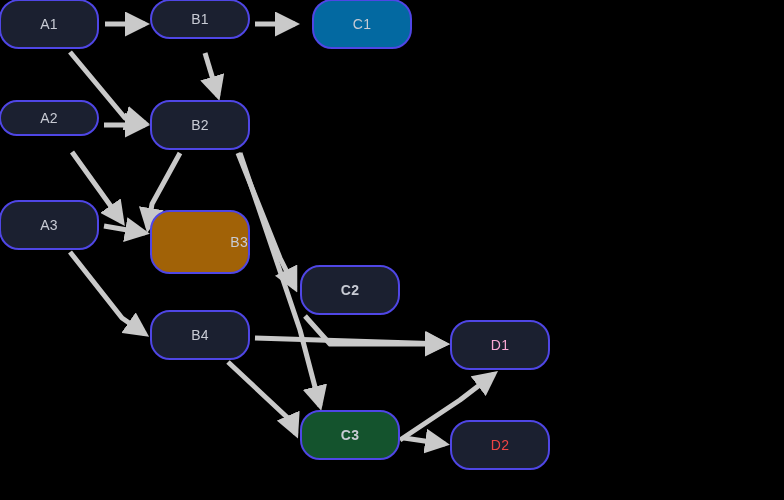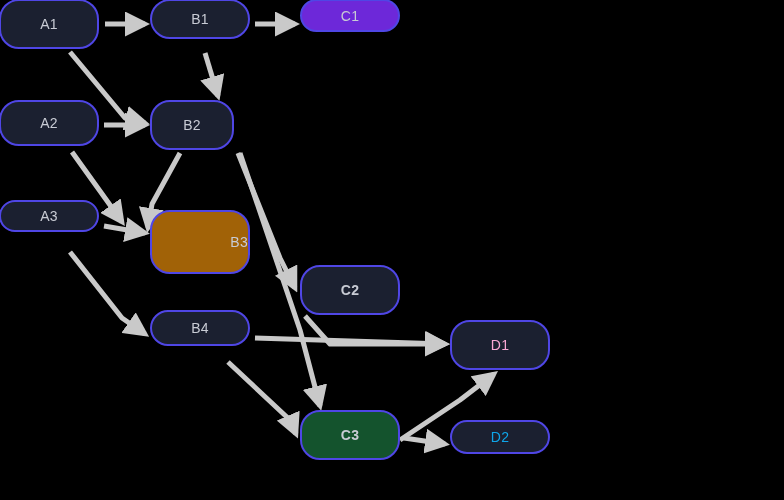--- a/index.html
+++ b/index.html
@@ -76,44 +76,44 @@
         <polyline points="400,440 460,400 494,374" fill="none" stroke="#c9c9c9" stroke-width="5" stroke-linecap="butt" stroke-linejoin="round" marker-end="url(#arrow)"></polyline>
       </g>
   </svg>
   <div id="nodes">
       <div class="node" style="left: -1px; top: -1px; width: 100px; height: 50px; background: rgb(27, 32, 48); border-color: rgb(79, 70, 229); color: rgb(200, 203, 212);">
         <span class="node-label">A1</span>
       </div>
       <div class="node" style="left: 150px; top: -1px; width: 100px; height: 40px; background: rgb(27, 32, 48); border-color: rgb(79, 70, 229); color: rgb(200, 203, 212);">
         <span class="node-label">B1</span>
       </div>
-      <div class="node" style="left: 300px; top: -1px; width: 100px; height: 33px; background: #6d28d9; border-color: rgb(79, 70, 229); color: rgb(200, 203, 212);">
+      <div class="node" style="left: 312px; top: -1px; width: 100px; height: 50px; background: #0369a1; border-color: rgb(79, 70, 229); color: rgb(200, 203, 212);">
         <span class="node-label">C1</span>
       </div>
-      <div class="node" style="left: -1px; top: 100px; width: 100px; height: 46px; background: rgb(27, 32, 48); border-color: rgb(79, 70, 229); color: rgb(200, 203, 212);">
+      <div class="node" style="left: -1px; top: 100px; width: 100px; height: 36px; background: rgb(27, 32, 48); border-color: rgb(79, 70, 229); color: rgb(200, 203, 212);">
         <span class="node-label">A2</span>
       </div>
-      <div class="node" style="left: 150px; top: 100px; width: 84px; height: 50px; background: rgb(27, 32, 48); border-color: rgb(79, 70, 229); color: rgb(200, 203, 212);">
+      <div class="node" style="left: 150px; top: 100px; width: 100px; height: 50px; background: rgb(27, 32, 48); border-color: rgb(79, 70, 229); color: rgb(200, 203, 212);">
         <span class="node-label">B2</span>
       </div>
-      <div class="node" style="left: -1px; top: 200px; width: 100px; height: 32px; background: rgb(27, 32, 48); border-color: rgb(79, 70, 229); color: rgb(200, 203, 212);">
+      <div class="node" style="left: -1px; top: 200px; width: 100px; height: 50px; background: rgb(27, 32, 48); border-color: rgb(79, 70, 229); color: rgb(200, 203, 212);">
         <span class="node-label">A3</span>
       </div>
       <div class="node" style="left: 150px; top: 210px; width: 100px; height: 64px; background: #a16207; border-color: rgb(79, 70, 229); color: rgb(200, 203, 212); justify-content: flex-end;">
         <span class="node-label">B3</span>
       </div>
       <div class="node" style="left: 300px; top: 265px; width: 100px; height: 50px; background: rgb(27, 32, 48); border-color: rgb(79, 70, 229); color: rgb(200, 203, 212); font-weight: bold;">
         <span class="node-label">C2</span>
       </div>
-      <div class="node" style="left: 150px; top: 310px; width: 100px; height: 36px; background: rgb(27, 32, 48); border-color: rgb(79, 70, 229); color: rgb(200, 203, 212);">
+      <div class="node" style="left: 150px; top: 310px; width: 100px; height: 50px; background: rgb(27, 32, 48); border-color: rgb(79, 70, 229); color: rgb(200, 203, 212);">
         <span class="node-label">B4</span>
       </div>
       <div class="node" style="left: 450px; top: 320px; width: 100px; height: 50px; background: rgb(27, 32, 48); border-color: rgb(79, 70, 229); color: #f9a8d4;">
         <span class="node-label">D1</span>
       </div>
       <div class="node" style="left: 300px; top: 410px; width: 100px; height: 50px; background: #14532d; border-color: rgb(79, 70, 229); color: rgb(200, 203, 212); font-weight: bold;">
         <span class="node-label">C3</span>
       </div>
-      <div class="node" style="left: 450px; top: 420px; width: 100px; height: 34px; background: rgb(27, 32, 48); border-color: rgb(79, 70, 229); color: #0ea5e9;">
+      <div class="node" style="left: 450px; top: 420px; width: 100px; height: 50px; background: rgb(27, 32, 48); border-color: rgb(79, 70, 229); color: #ef4444;">
         <span class="node-label">D2</span>
       </div>
     </div>
 </div>
 
 </body></html>

